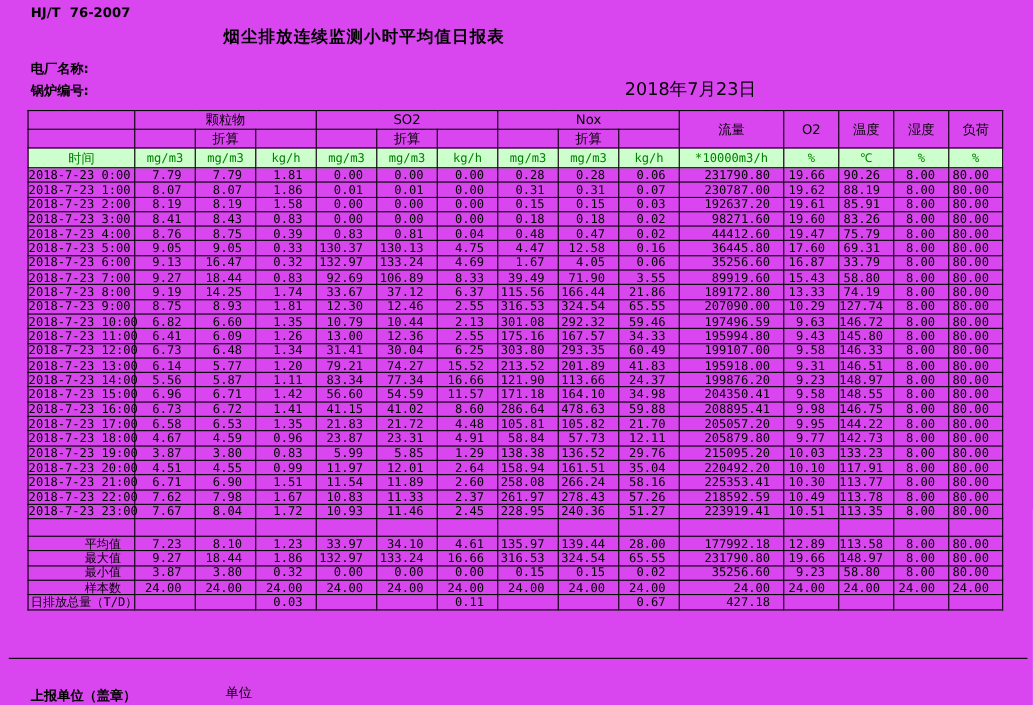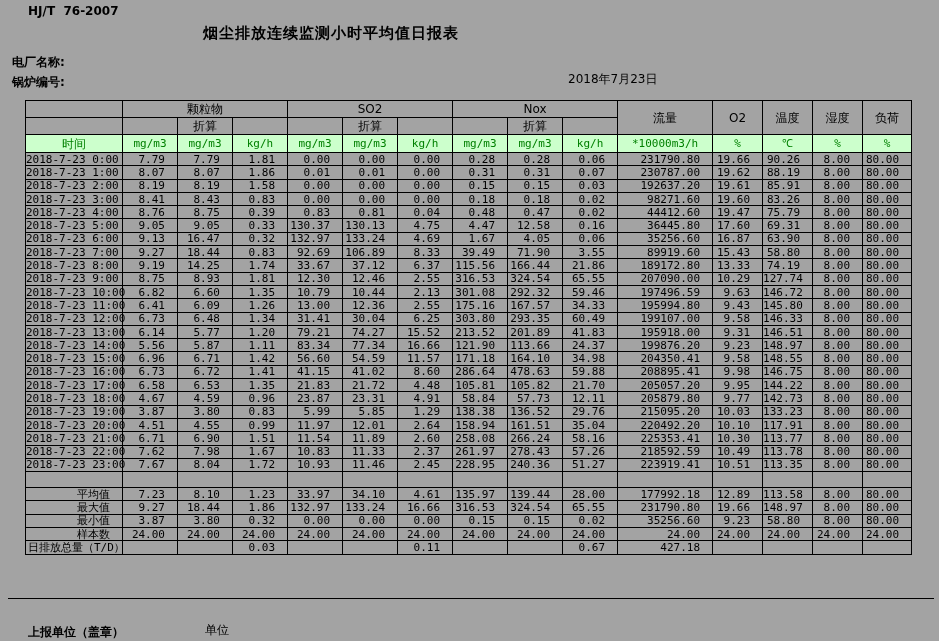--- a/index.html
+++ b/index.html
@@ -1,26 +1,26 @@
 <!DOCTYPE html>
 <html><head>
 <meta charset="utf-8">
 <style>
   * { margin:0; padding:0; box-sizing:border-box; }
   html,body { background:#fff; }
   .page {
-    position:relative; width:939px; height:641px; background:#a3a3a3;
+    position:relative; width:939px; height:641px; background:#d946ef;
     font-family:"DejaVu Sans", sans-serif; color:#000;
   }
   .doc-code { position:absolute; left:28px; top:4px; font-weight:bold; font-size:12px; white-space:pre; }
   .title { position:absolute; left:0; top:24px; width:662px; text-align:center; font-weight:bold; font-size:15px; letter-spacing:1px; }
-  .meta-label { position:absolute; left:12px; font-weight:bold; font-size:12px; }
+  .meta-label { position:absolute; left:28px; font-weight:bold; font-size:12px; }
   .plant { top:54px; }
   .boiler { top:74px; }
-  .date { position:absolute; left:568px; top:71px; font-size:12px; }
+  .date { position:absolute; left:568px; top:71px; font-size:16px; }
 
   table.report {
     position:absolute; left:25px; top:100px;
     border-collapse:collapse; table-layout:fixed; width:887px;
     font-size:11px; line-height:1;
   }
   table.report td {
     border:1px solid #000; white-space:nowrap; overflow:visible;
     height:13.3px; padding:0 12px 0 0; text-align:right;
     font-family:"DejaVu Sans Mono", monospace; font-size:11px;
@@ -224,21 +224,21 @@
           <td class="num">16.47</td>
           <td class="num">0.32</td>
           <td class="num">132.97</td>
           <td class="num">133.24</td>
           <td class="num">4.69</td>
           <td class="num">1.67</td>
           <td class="num">4.05</td>
           <td class="num">0.06</td>
           <td class="flow">35256.60</td>
           <td class="num">16.87</td>
-          <td class="num">63.90</td>
+          <td class="num">33.79</td>
           <td class="num">8.00</td>
           <td class="num">80.00</td>
         </tr>
         <tr>
           <td class="time-cell">2018-7-23 7:00</td>
           <td class="num">9.27</td>
           <td class="num">18.44</td>
           <td class="num">0.83</td>
           <td class="num">92.69</td>
           <td class="num">106.89</td>

